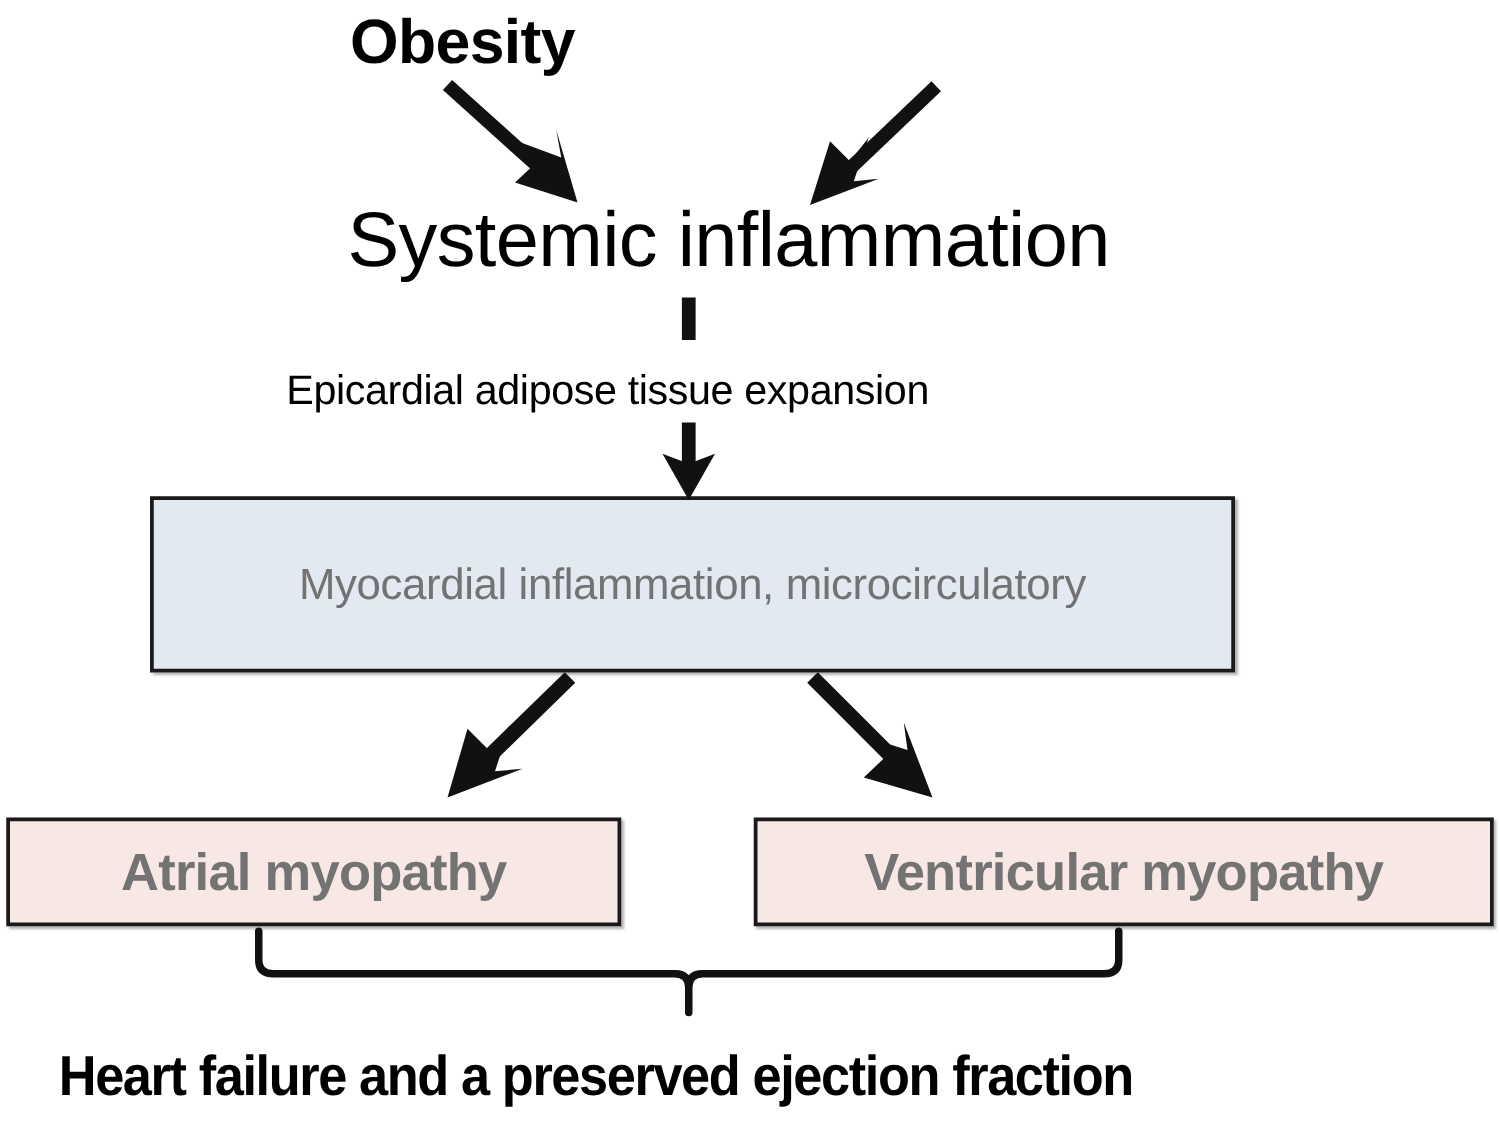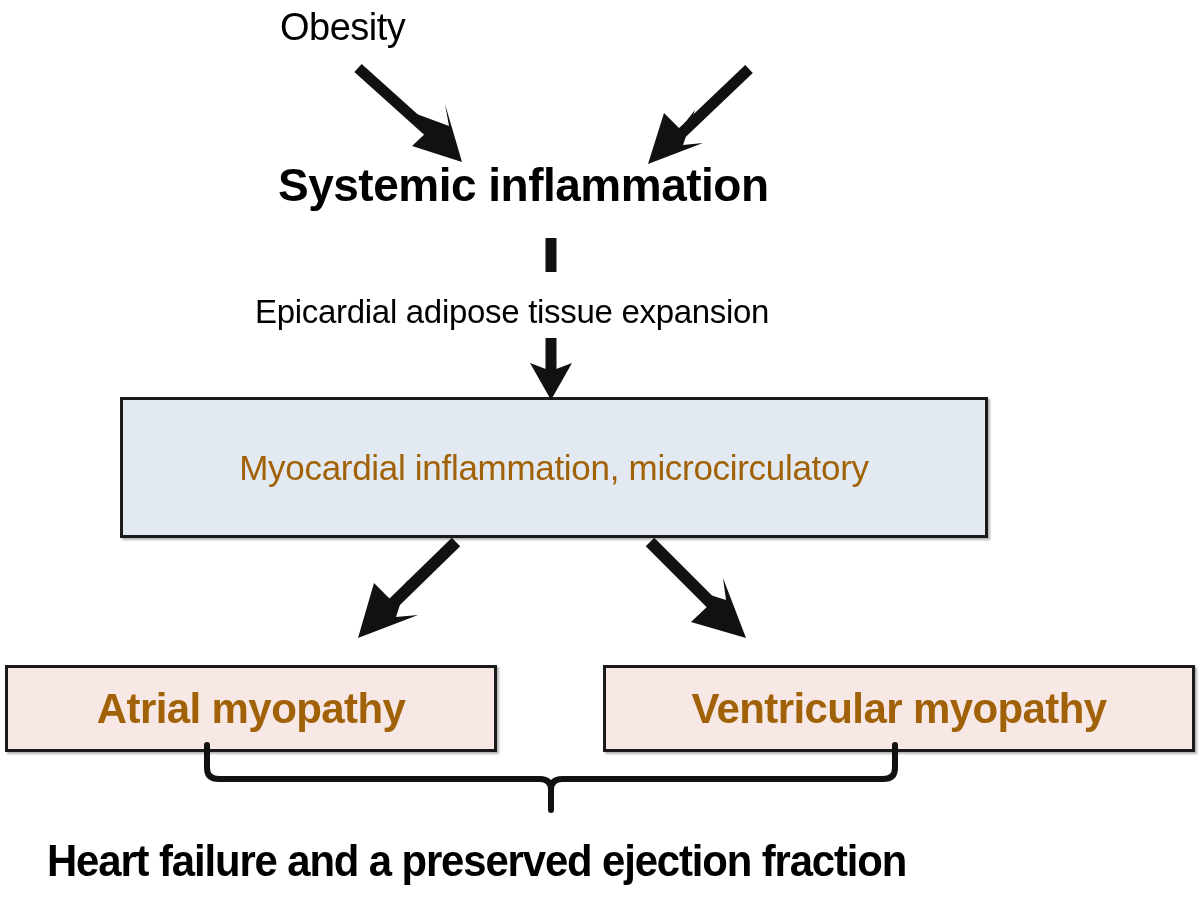--- a/index.html
+++ b/index.html
@@ -19,28 +19,28 @@
     overflow: hidden;
   }
   .node-text {
     position: absolute;
     white-space: nowrap;
     line-height: 1;
     color: #000000;
   }
   
   .risk-label {
-    font-size: 38px;
-    font-weight: 400;
+    font-size: 50px;
+    font-weight: 700;
     letter-spacing: -0.5px;
   }
   
   .stage-heading {
-    font-size: 46px;
-    font-weight: 700;
+    font-size: 62px;
+    font-weight: 400;
     letter-spacing: -0.5px;
   }
   
   .edge-label {
     font-size: 33px;
     font-weight: 400;
     letter-spacing: -0.3px;
   }
   
   .outcome-heading {
@@ -65,29 +65,28 @@
     background: #e3e9f1;
   }
   .box-mechanism .box-label {
     font-size: 35px;
     font-weight: 400;
     line-height: 1.14;
     letter-spacing: -0.3px;
   }
   .box-myopathy {
     background: #f7e7e5;
-    margin-top: 11px;
   }
   .box-myopathy .box-label {
     font-size: 42px;
     font-weight: 700;
     letter-spacing: -0.6px;
   }
   .box-label {
-    color: #a16207;
+    color: #737373;
     padding: 0 8px;
   }
   svg.overlay {
     position: absolute;
     left: 0;
     top: 0;
     width: 1200px;
     height: 897px;
     pointer-events: none;
   }
@@ -103,21 +102,21 @@
 </head>
 <body>
 
 <div id="canvas">
 
   <div class="node-text risk-label" style="left:280px; top:8px;">Obesity</div>
 
 
   <div class="node-text stage-heading" style="left:278px; top:162px;">Systemic inflammation</div>
 
-  <div class="node-text edge-label" style="left:255px; top:295px;">Epicardial adipose tissue expansion</div>
+  <div class="node-text edge-label" style="left:229px; top:295px;">Epicardial adipose tissue expansion</div>
 
   <div class="diagram-box box-mechanism" style="left:120px; top:397px; width:868px; height:141px;">
     <div class="box-label">
       <span>Myocardial inflammation, microcirculatory</span><br>
     </div>
   </div>
 
   <div class="diagram-box box-myopathy" style="left:5px; top:654px; width:492px; height:87px;">
     <div class="box-label">Atrial myopathy</div>
   </div>

